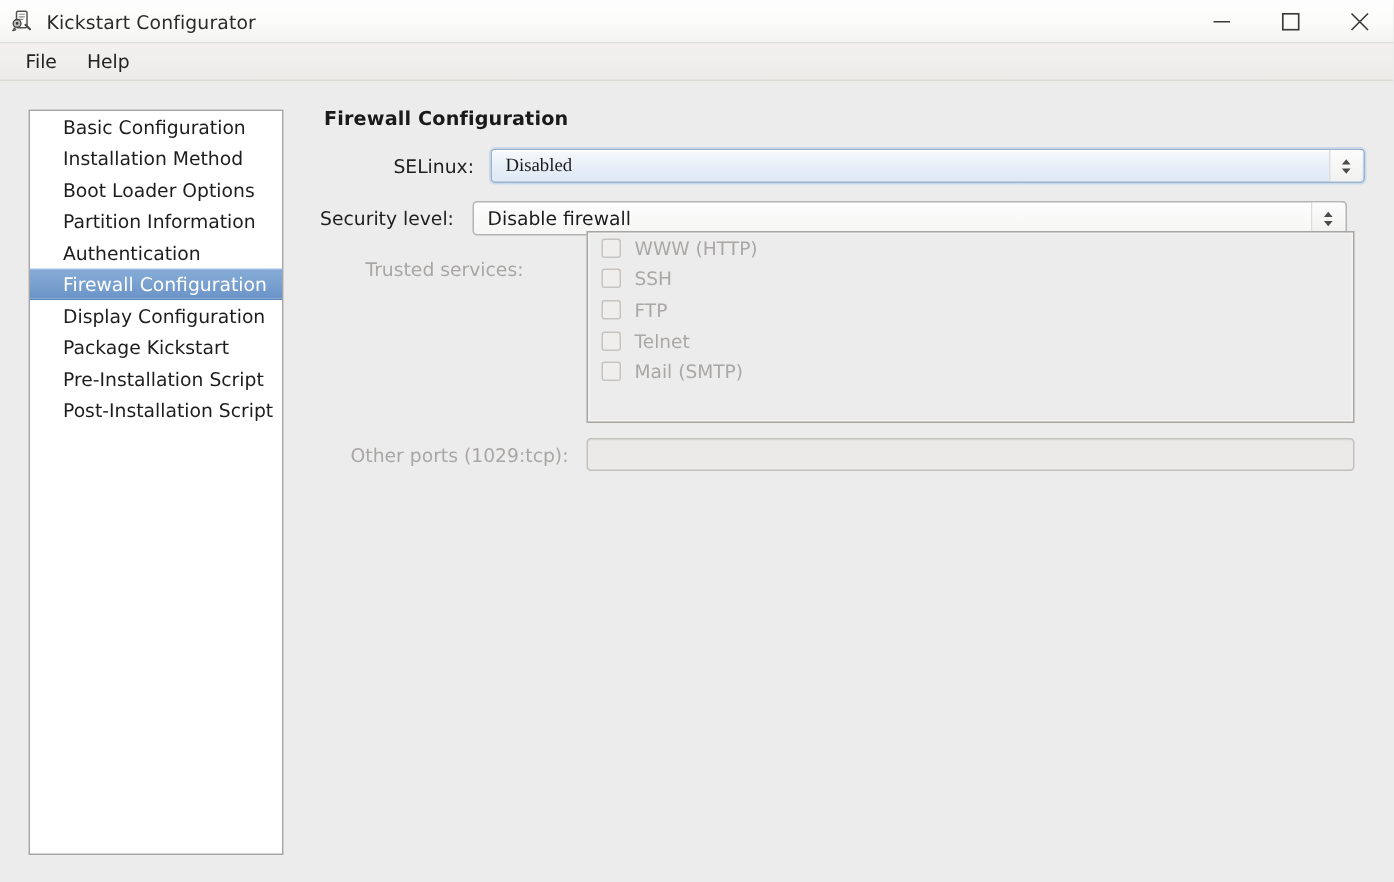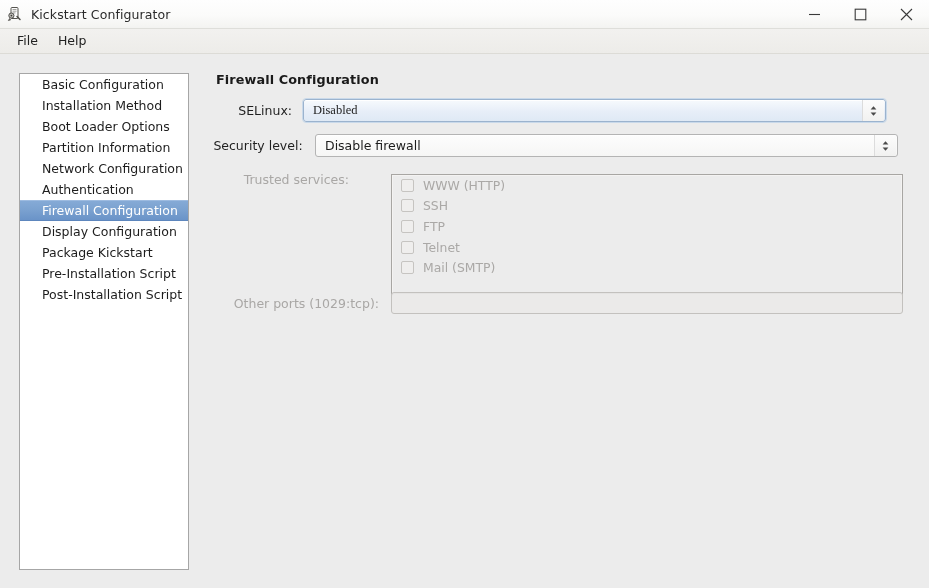--- a/index.html
+++ b/index.html
@@ -247,34 +247,33 @@
   <div class="menubar">
     <div class="menu-item">File</div>
     <div class="menu-item">Help</div>
   </div>
 
   <div class="sidebar">
     <div class="side-item">Basic Configuration</div>
     <div class="side-item">Installation Method</div>
     <div class="side-item">Boot Loader Options</div>
     <div class="side-item">Partition Information</div>
-    <div class="side-item">Network Configuration</div>
     <div class="side-item">Authentication</div>
     <div class="side-item selected">Firewall Configuration</div>
     <div class="side-item">Display Configuration</div>
     <div class="side-item">Package Kickstart</div>
     <div class="side-item">Pre-Installation Script</div>
     <div class="side-item">Post-Installation Script</div>
   </div>
 
   <div class="panel">
     <div class="panel-title">Firewall Configuration</div>
   </div>
 
-  <div class="form-row" style="left:190px; top:99px; width:696px;">
+  <div class="form-row" style="left:214px; top:99px; width:696px;">
     <div class="row-label" style="width:102px;">SELinux:</div>
     <div class="combo focused" style="width:583px; margin-left:11px;font-family:Liberation Serif, serif;">
       <div class="combo-text">Disabled</div>
       <div class="combo-arrows">
         <svg width="9" height="14" viewBox="0 0 9 14">
           <path d="M4.5 2.2L1.6 5.6h5.8z" fill="#4b4b4b"></path>
           <path d="M4.5 11.8L1.6 8.4h5.8z" fill="#4b4b4b"></path>
         </svg>
       </div>
     </div>
@@ -288,21 +287,21 @@
         <svg width="9" height="14" viewBox="0 0 9 14">
           <path d="M4.5 2.2L1.6 5.6h5.8z" fill="#4b4b4b"></path>
           <path d="M4.5 11.8L1.6 8.4h5.8z" fill="#4b4b4b"></path>
         </svg>
       </div>
     </div>
   </div>
 
   <div class="row-label dim" style="position:absolute; left:214px; top:172px; width:135px;">Trusted services:</div>
 
-  <div class="groupbox" style="left:391px; top:174px; width:512px; height:128px;">
+  <div class="groupbox" style="left:391px; top:154px; width:512px; height:128px;">
     <div class="chk-row">
       <div class="chk-box"></div>
       <div class="chk-label">WWW (HTTP)</div>
     </div>
     <div class="chk-row">
       <div class="chk-box"></div>
       <div class="chk-label">SSH</div>
     </div>
     <div class="chk-row">
       <div class="chk-box"></div>

